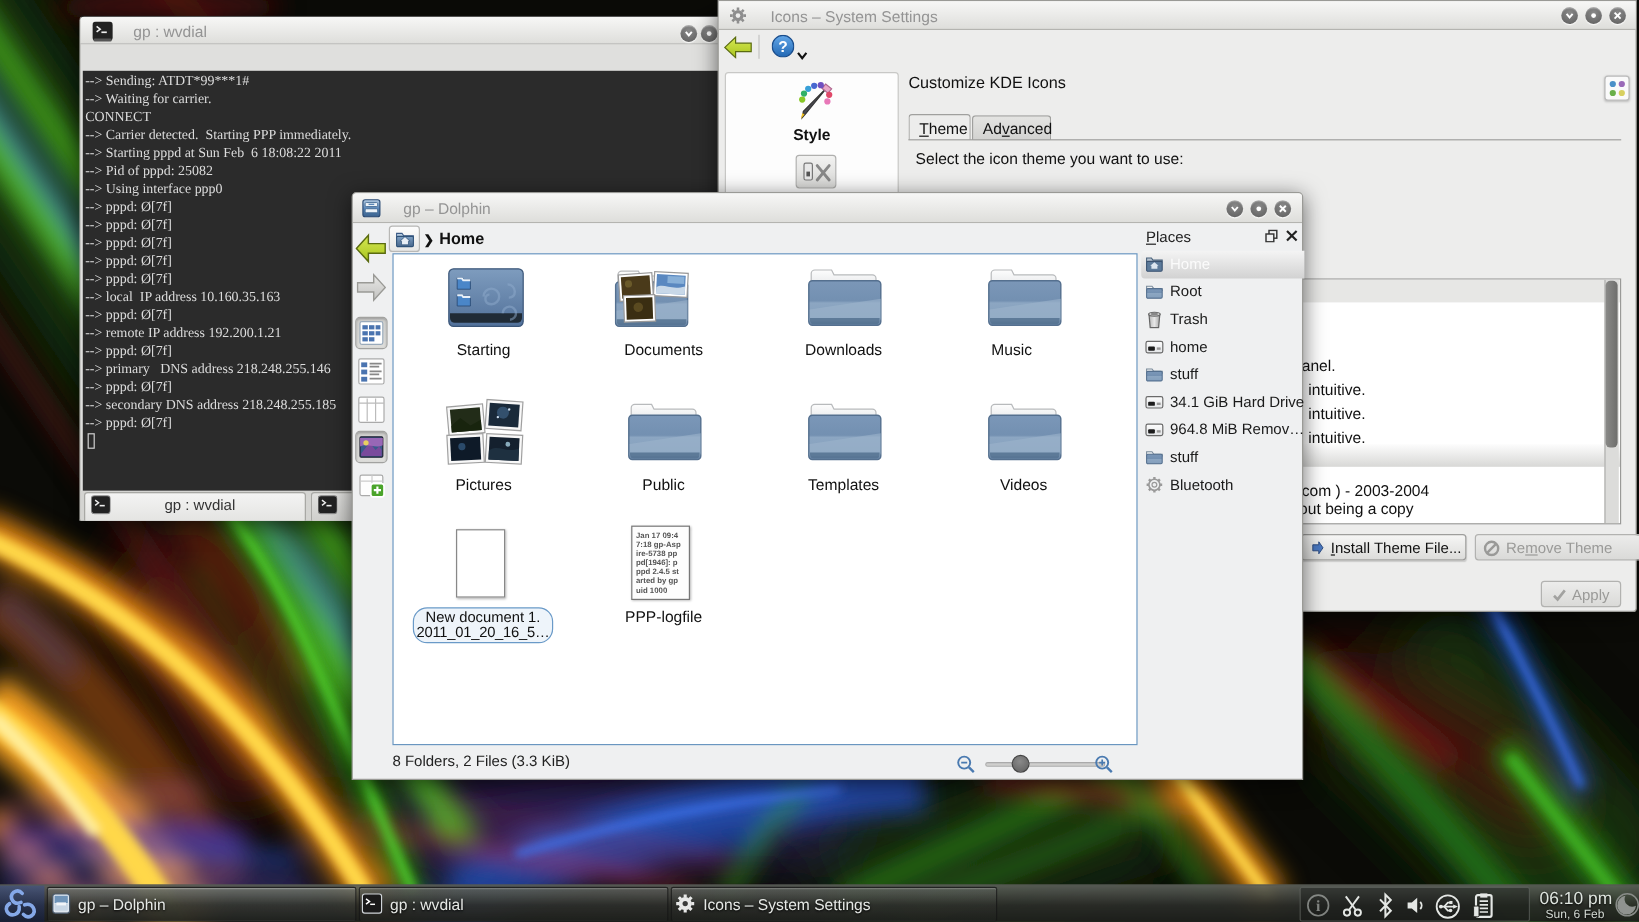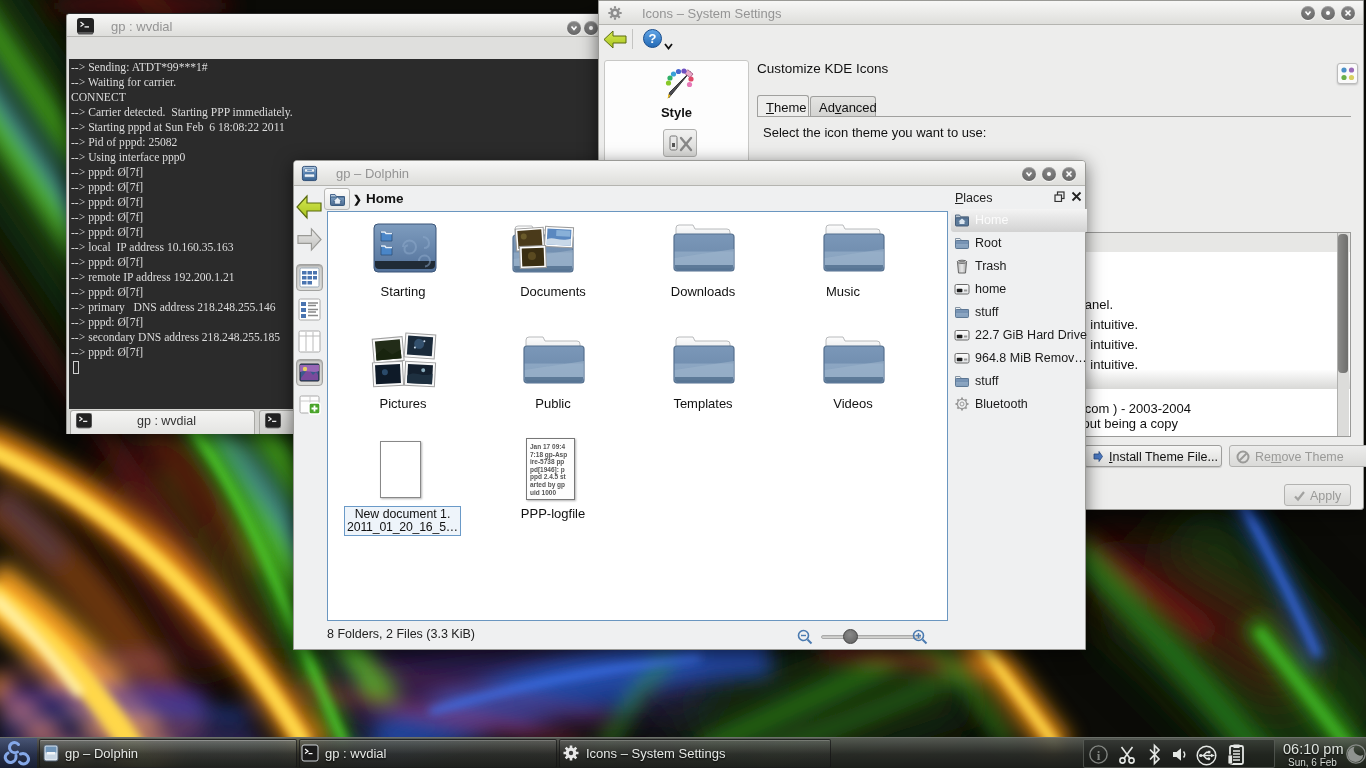--- a/index.html
+++ b/index.html
@@ -526,21 +526,21 @@
     <svg class="abs" style="left:345px;top:123px" width="62" height="51" viewBox="0 0 62 51">
         <use href="#folder"></use>
       </svg>
     <div class="abs" style="left:300px;top:184px;width:150px;text-align:center">Templates</div>
     <svg class="abs" style="left:495px;top:123px" width="62" height="51" viewBox="0 0 62 51">
         <use href="#folder"></use>
       </svg>
     <div class="abs" style="left:450px;top:184px;width:150px;text-align:center">Videos</div>
 
     <div class="abs" style="left:52px;top:229px;width:41px;height:57px;background:#fff;border:1px solid #888;box-shadow:1px 1px 2px rgba(0,0,0,.3)"></div>
-    <div class="abs" style="left:16px;top:294px;width:117px;height:30px;border:1px solid #6a9ac8;border-radius:0;background:#eef4fa;text-align:center;line-height:13.2px;font-size:12.3px;padding-top:1px">New document 1.<br><span style="letter-spacing:-.2px">2011_01_20_16_5…</span></div>
+    <div class="abs" style="left:16px;top:294px;width:117px;height:30px;border:1px solid #6a9ac8;border-radius:12px;background:#eef4fa;text-align:center;line-height:13.2px;font-size:12.3px;padding-top:1px">New document 1.<br><span style="letter-spacing:-.2px">2011_01_20_16_5…</span></div>
 
     <div class="abs" style="left:198px;top:226px;width:49px;height:62px;background:#fdfdfd;border:1px solid #777;box-shadow:1px 1px 2px rgba(0,0,0,.3);overflow:hidden">
       <div style="font-family:'Liberation Sans';font-size:6.5px;line-height:7.6px;color:#555;padding:4px 2px 0 3px;font-weight:bold">Jan 17 09:4<br>7:18 gp-Asp<br>ire-5738 pp<br>pd[1946]: p<br>ppd 2.4.5 st<br>arted by gp<br>uid 1000</div>
     </div>
     <div class="abs" style="left:150px;top:294px;width:150px;text-align:center">PPP-logfile</div>
 
   </div>
 
   <div class="abs" style="left:661px;top:30px;font-size:12.5px;color:#222"><span style="text-decoration:underline">P</span>laces</div>
   <svg class="abs" style="left:760px;top:30px" width="11" height="11" viewBox="0 0 11 11">
@@ -592,21 +592,21 @@
     <div style="position:relative;height:23px">
         <svg style="position:absolute;left:3px;top:3px" width="16" height="16" viewBox="0 0 16 16">
           <use href="#sfolder"></use>
         </svg>
         <span style="position:absolute;left:24px;top:4px">stuff</span>
       </div>
     <div style="position:relative;height:23px">
         <svg style="position:absolute;left:3px;top:3px" width="16" height="16" viewBox="0 0 16 16">
           <use href="#hdd"></use>
         </svg>
-        <span style="position:absolute;left:24px;top:4px">22.7 GiB Hard Drive</span>
+        <span style="position:absolute;left:24px;top:4px">34.1 GiB Hard Drive</span>
       </div>
     <div style="position:relative;height:23px">
         <svg style="position:absolute;left:3px;top:3px" width="16" height="16" viewBox="0 0 16 16">
           <use href="#hdd"></use>
         </svg>
         <span style="position:absolute;left:24px;top:4px">964.8 MiB Remov…</span>
       </div>
     <div style="position:relative;height:23px">
         <svg style="position:absolute;left:3px;top:3px" width="16" height="16" viewBox="0 0 16 16">
           <use href="#sfolder"></use>

